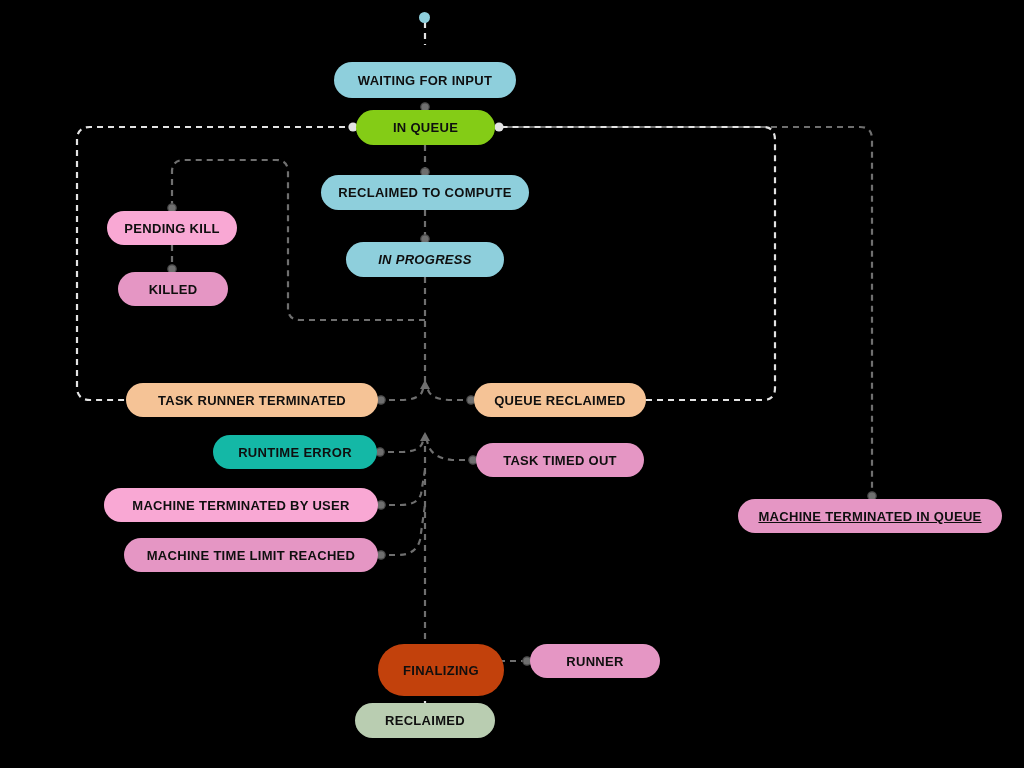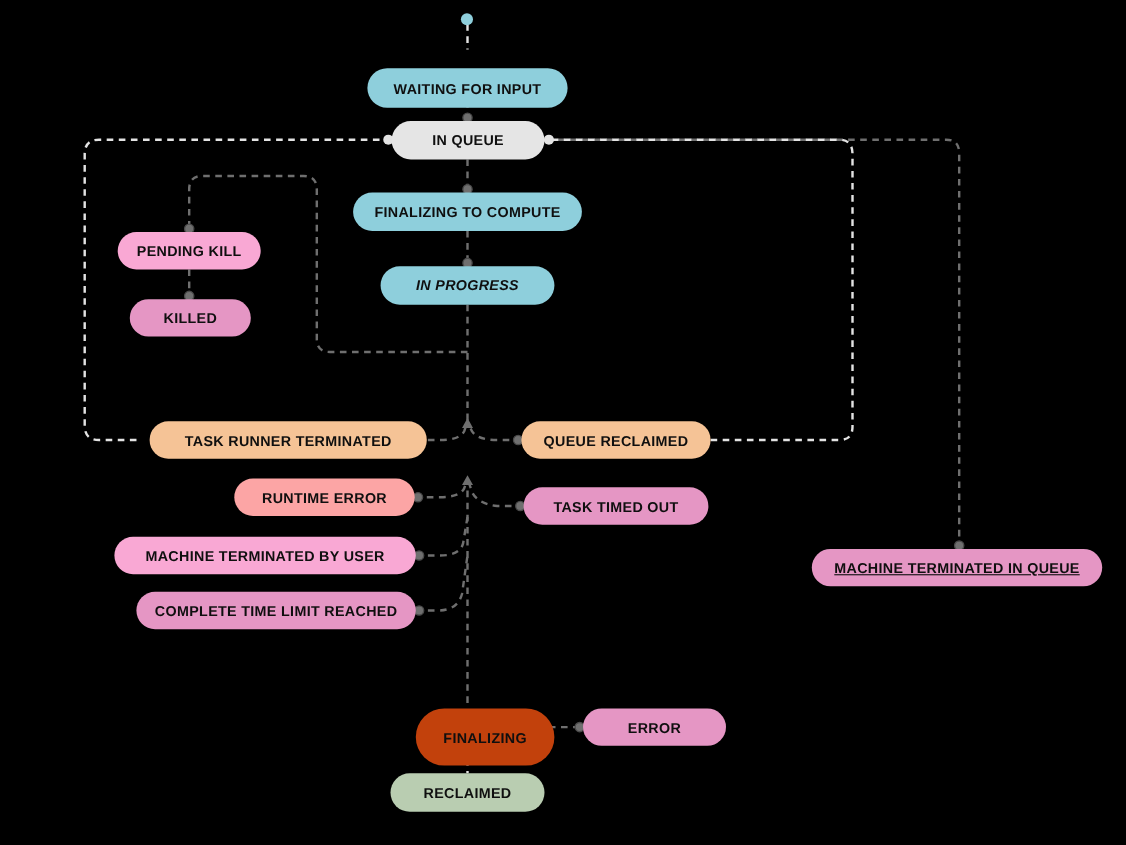--- a/index.html
+++ b/index.html
@@ -113,60 +113,60 @@
       <path d="M425,432 l-5,9 l10,0 z" fill="#6f6f6f"></path>
     </g>
   </svg>
 
   <div class="start-marker" style="left: 419px; top: 12px; width: 11px; height: 11px; background: rgb(142, 207, 220);"></div>
 
   <div id="nodes-layer">
       <div class="node" style="left: 334px; top: 45px; width: 182px; height: 36px; background: rgb(142, 207, 220); margin-top: 17px;">
         <span class="node-label">WAITING FOR INPUT</span>
       </div>
-      <div class="node" style="left: 356px; top: 110px; width: 139px; height: 35px; background: #e5e5e5;">
+      <div class="node" style="left: 356px; top: 110px; width: 139px; height: 35px; background: #84cc16;">
         <span class="node-label">IN QUEUE</span>
       </div>
       <div class="node" style="left: 321px; top: 175px; width: 208px; height: 35px; background: rgb(142, 207, 220);">
-        <span class="node-label">FINALIZING TO COMPUTE</span>
+        <span class="node-label">RECLAIMED TO COMPUTE</span>
       </div>
       <div class="node" style="left: 346px; top: 242px; width: 158px; height: 35px; background: rgb(142, 207, 220); font-style: italic;">
         <span class="node-label">IN PROGRESS</span>
       </div>
       <div class="node" style="left: 107px; top: 211px; width: 130px; height: 34px; background: #f9a8d4;">
         <span class="node-label">PENDING KILL</span>
       </div>
       <div class="node" style="left: 118px; top: 272px; width: 110px; height: 34px; background: rgb(229, 150, 196); text-align: right;">
         <span class="node-label">KILLED</span>
       </div>
-      <div class="node" style="left: 136px; top: 383px; width: 252px; height: 34px; background: rgb(245, 195, 150);">
+      <div class="node" style="left: 126px; top: 383px; width: 252px; height: 34px; background: rgb(245, 195, 150);">
         <span class="node-label">TASK RUNNER TERMINATED</span>
       </div>
       <div class="node" style="left: 474px; top: 383px; width: 172px; height: 34px; background: rgb(245, 195, 150);">
         <span class="node-label">QUEUE RECLAIMED</span>
       </div>
-      <div class="node" style="left: 213px; top: 435px; width: 164px; height: 34px; background: #fca5a5;">
+      <div class="node" style="left: 213px; top: 435px; width: 164px; height: 34px; background: #14b8a6;">
         <span class="node-label">RUNTIME ERROR</span>
       </div>
       <div class="node" style="left: 476px; top: 443px; width: 168px; height: 34px; background: rgb(229, 150, 196); justify-content: center;">
         <span class="node-label">TASK TIMED OUT</span>
       </div>
       <div class="node" style="left: 104px; top: 488px; width: 274px; height: 34px; background: #f9a8d4;">
         <span class="node-label">MACHINE TERMINATED BY USER</span>
       </div>
       <div class="node" style="left: 124px; top: 538px; width: 254px; height: 34px; background: rgb(229, 150, 196);">
-        <span class="node-label">COMPLETE TIME LIMIT REACHED</span>
+        <span class="node-label">MACHINE TIME LIMIT REACHED</span>
       </div>
       <div class="node" style="left: 738px; top: 499px; width: 264px; height: 34px; background: rgb(229, 150, 196); text-decoration: underline;">
         <span class="node-label">MACHINE TERMINATED IN QUEUE</span>
       </div>
       <div class="node" style="left: 378px; top: 644px; width: 126px; height: 52px; background: #c2410c;">
         <span class="node-label">FINALIZING</span>
       </div>
       <div class="node" style="left: 530px; top: 644px; width: 130px; height: 34px; background: rgb(229, 150, 196);">
-        <span class="node-label">ERROR</span>
+        <span class="node-label">RUNNER</span>
       </div>
       <div class="node" style="left: 355px; top: 703px; width: 140px; height: 35px; background: rgb(185, 205, 177);">
         <span class="node-label">RECLAIMED</span>
       </div>
     </div>
 
 </div>
 
 </body></html>

